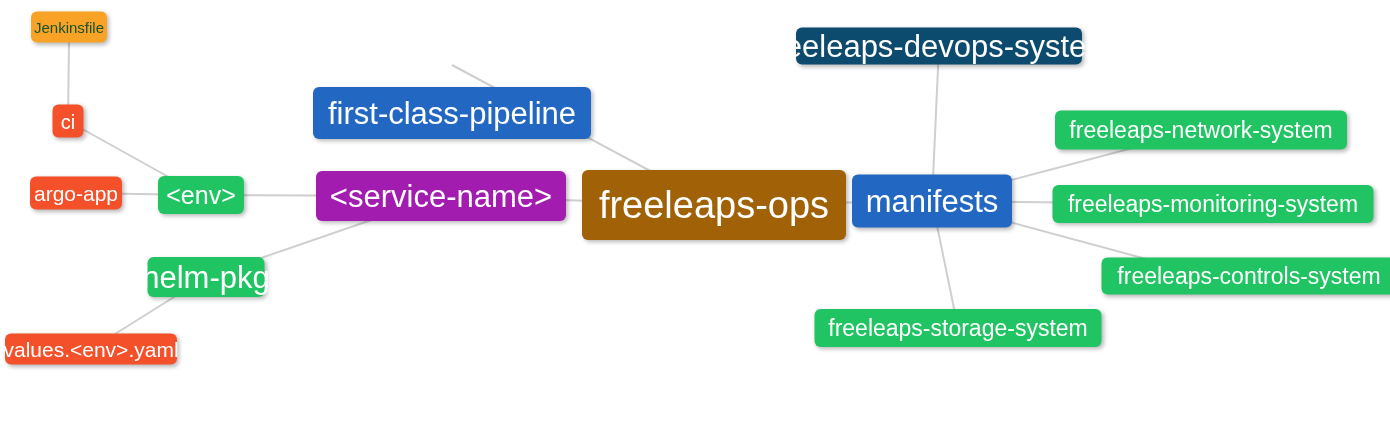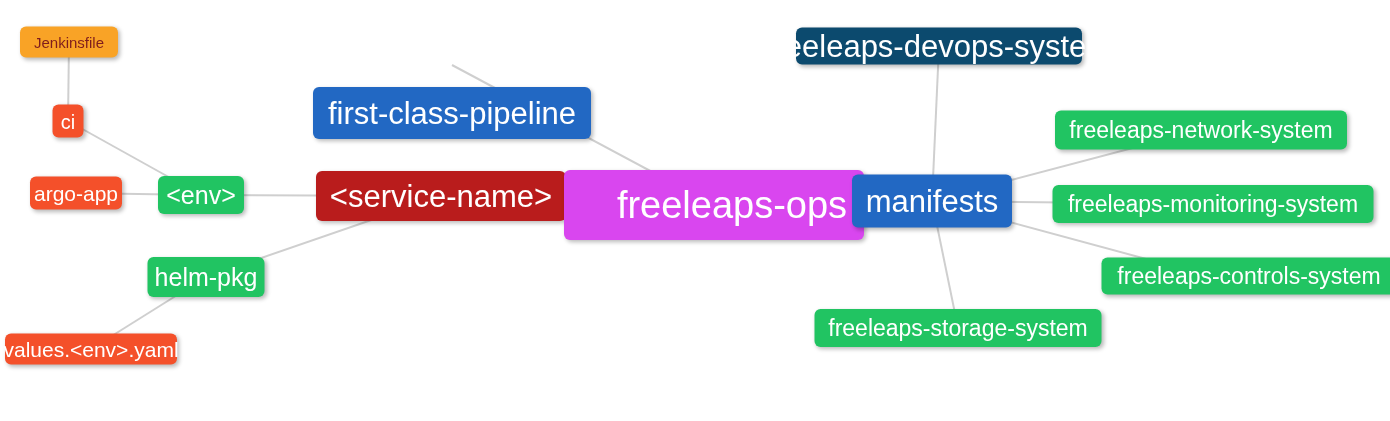--- a/index.html
+++ b/index.html
@@ -51,28 +51,28 @@
       <line x1="206" y1="277" x2="91" y2="349" stroke="#cfcfcf" stroke-width="2"></line>
       <line x1="441" y1="196" x2="714" y2="205" stroke="#cfcfcf" stroke-width="2"></line>
       <line x1="452" y1="65" x2="714" y2="205" stroke="#cfcfcf" stroke-width="2"></line>
       <line x1="714" y1="205" x2="932" y2="201" stroke="#cfcfcf" stroke-width="2"></line>
       <line x1="932" y1="201" x2="939" y2="46" stroke="#cfcfcf" stroke-width="2"></line>
       <line x1="932" y1="201" x2="1201" y2="130" stroke="#cfcfcf" stroke-width="2"></line>
       <line x1="932" y1="201" x2="1213" y2="204" stroke="#cfcfcf" stroke-width="2"></line>
       <line x1="932" y1="201" x2="1209" y2="276" stroke="#cfcfcf" stroke-width="2"></line>
       <line x1="932" y1="201" x2="958" y2="328" stroke="#cfcfcf" stroke-width="2"></line>
     </svg>
-    <div class="node" style="left: 69px; top: 42px; width: 98px; height: 31px; background: rgb(249, 163, 38); font-size: 15px; color: #7f1d1d;">Jenkinsfile</div>
+    <div class="node" style="left: 69px; top: 27px; width: 76px; height: 31px; background: rgb(249, 163, 38); font-size: 15px; color: #14532d;">Jenkinsfile</div>
     <div class="node" style="left: 68px; top: 121px; width: 31px; height: 33px; background: rgb(244, 80, 42); font-size: 20px; color: rgb(255, 255, 255);">ci</div>
     <div class="node" style="left: 76px; top: 193px; width: 92px; height: 33px; background: rgb(244, 80, 42); font-size: 21px; color: rgb(255, 255, 255);">argo-app</div>
     <div class="node" style="left: 201px; top: 195px; width: 86px; height: 38px; background: rgb(33, 196, 98); font-size: 25px; color: rgb(255, 255, 255);">&lt;env&gt;</div>
     <div class="node" style="left: 452px; top: 65px; width: 278px; height: 52px; background: rgb(34, 104, 195); font-size: 31px; color: rgb(255, 255, 255); margin-top: 48px;">first-class-pipeline</div>
-    <div class="node" style="left: 441px; top: 196px; width: 250px; height: 50px; background: #b91c1c; font-size: 31px; color: rgb(255, 255, 255);">&lt;service-name&gt;</div>
-    <div class="node" style="left: 714px; top: 205px; width: 264px; height: 70px; background: #d946ef; font-size: 38px; color: rgb(255, 255, 255); padding-left: 36px;">freeleaps-ops</div>
+    <div class="node" style="left: 441px; top: 196px; width: 250px; height: 50px; background: #a21caf; font-size: 31px; color: rgb(255, 255, 255);">&lt;service-name&gt;</div>
+    <div class="node" style="left: 714px; top: 205px; width: 264px; height: 70px; background: #a16207; font-size: 38px; color: rgb(255, 255, 255);">freeleaps-ops</div>
     <div class="node" style="left: 932px; top: 201px; width: 160px; height: 53px; background: rgb(34, 104, 195); font-size: 31px; color: rgb(255, 255, 255);">manifests</div>
     <div class="node" style="left: 939px; top: 46px; width: 286px; height: 37px; background: #0c4a6e; font-size: 31px; color: rgb(255, 255, 255);">freeleaps-devops-system</div>
     <div class="node" style="left: 1201px; top: 130px; width: 292px; height: 39px; background: rgb(33, 196, 98); font-size: 23px; color: rgb(255, 255, 255);">freeleaps-network-system</div>
     <div class="node" style="left: 1213px; top: 204px; width: 321px; height: 38px; background: rgb(33, 196, 98); font-size: 23px; color: rgb(255, 255, 255);">freeleaps-monitoring-system</div>
     <div class="node" style="left: 1209px; top: 276px; width: 295px; height: 37px; background: rgb(33, 196, 98); font-size: 23px; color: rgb(255, 255, 255); margin-left: 40px;">freeleaps-controls-system</div>
     <div class="node" style="left: 958px; top: 328px; width: 287px; height: 38px; background: rgb(33, 196, 98); font-size: 23px; color: rgb(255, 255, 255);">freeleaps-storage-system</div>
-    <div class="node" style="left: 206px; top: 277px; width: 117px; height: 40px; background: rgb(33, 196, 98); font-size: 25px; color: rgb(255, 255, 255);">helm-pkg</div>
+    <div class="node" style="left: 206px; top: 277px; width: 117px; height: 40px; background: rgb(33, 196, 98); font-size: 31px; color: rgb(255, 255, 255);">helm-pkg</div>
     <div class="node" style="left: 91px; top: 349px; width: 172px; height: 31px; background: rgb(244, 80, 42); font-size: 21px; color: rgb(255, 255, 255);">values.&lt;env&gt;.yaml</div>
   </div>
 
 </body></html>

